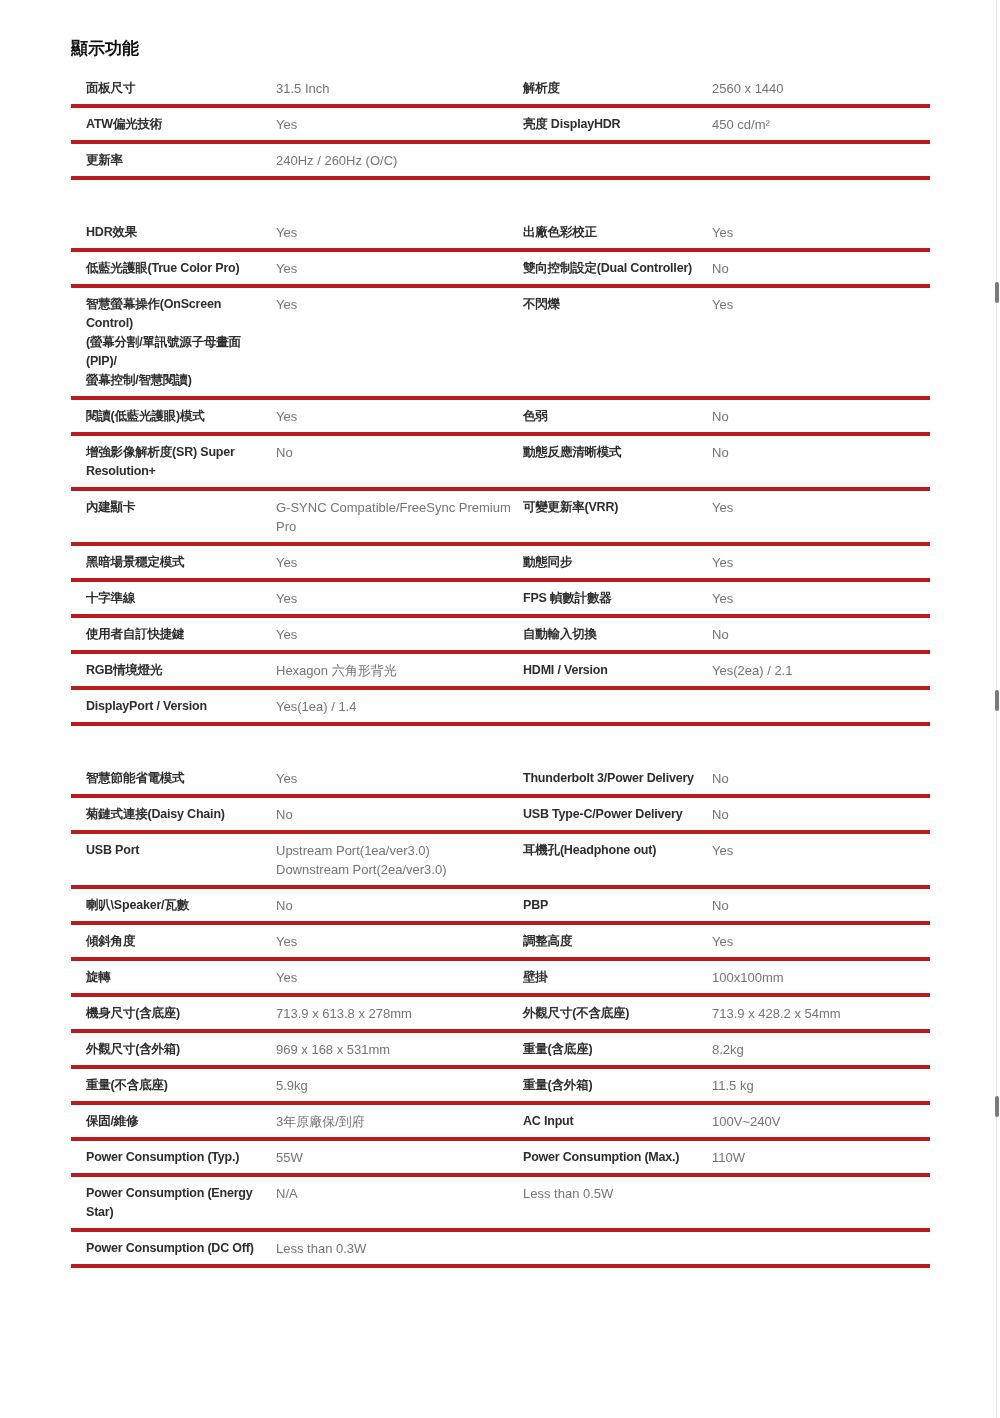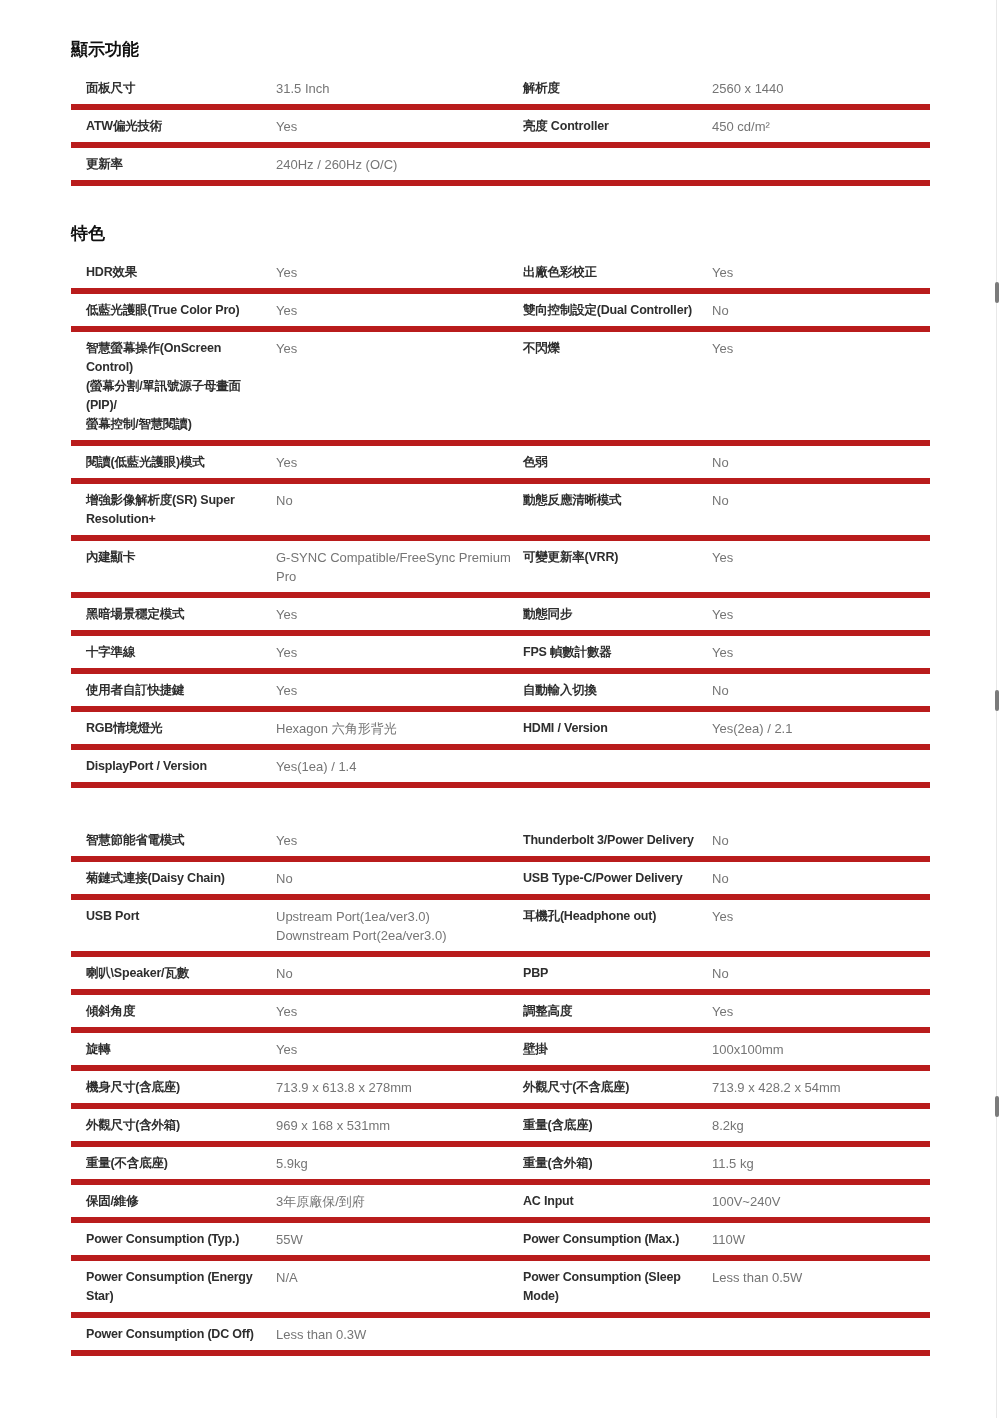--- a/index.html
+++ b/index.html
@@ -19,28 +19,29 @@
     padding: 38px 70px 0 71px;
   }
   .spec-section { margin-top: 36px; }
   .spec-section:first-child { margin-top: 0; }
   .section-title {
     font-size: 17px;
     line-height: 24px;
     font-weight: 700;
     color: #101010;
     margin: 0 0 10px 0;
+    font-family: Liberation Mono, monospace;
   }
   .rows { width: 859px; }
   .spec-row {
     display: grid;
     grid-template-columns: 190px 247px 189px auto;
     align-items: start;
     padding: 7px 0 6px 15px;
-    border-bottom: 6px solid #b91c1c;
+    border-bottom: 4px solid #b91c1c;
     box-sizing: border-box;
   }
   .cell {
     font-size: 13px;
     line-height: 19px;
     white-space: pre-line;
   }
   .cell.label {
     font-size: 12.5px;
     letter-spacing: -0.2px;
@@ -82,37 +83,36 @@
     <div class="cell label">面板尺寸</div>
     <div class="cell value">31.5 Inch</div>
     <div class="cell label">解析度</div>
     <div class="cell value">2560 x 1440</div>
   </div>
 
 
   <div class="spec-row">
     <div class="cell label">ATW偏光技術</div>
     <div class="cell value">Yes</div>
-    <div class="cell label">亮度 Controller</div>
+    <div class="cell label">亮度 DisplayHDR</div>
     <div class="cell value">450 cd/m²</div>
   </div>
 
 
 
   <div class="spec-row">
     <div class="cell label">更新率</div>
     <div class="cell value">240Hz / 260Hz (O/C)</div>
     <div class="cell label"></div>
     <div class="cell value"></div>
   </div>
 </div>
   </section>
 
   <section class="spec-section">
-    <h2 class="section-title">特色</h2>
     <div class="rows">
 
   <div class="spec-row">
     <div class="cell label">HDR效果</div>
     <div class="cell value">Yes</div>
     <div class="cell label">出廠色彩校正</div>
     <div class="cell value">Yes</div>
   </div>
 
   <div class="spec-row">
@@ -266,21 +266,20 @@
   <div class="spec-row">
     <div class="cell label">Power Consumption (Typ.)</div>
     <div class="cell value">55W</div>
     <div class="cell label">Power Consumption (Max.)</div>
     <div class="cell value">110W</div>
   </div>
 
   <div class="spec-row">
     <div class="cell label">Power Consumption (Energy Star)</div>
     <div class="cell value">N/A</div>
-    <div class="cell label">Power Consumption (Sleep Mode)</div>
     <div class="cell value">Less than 0.5W</div>
   </div>
 
   <div class="spec-row">
     <div class="cell label">Power Consumption (DC Off)</div>
     <div class="cell value">Less than 0.3W</div>
     <div class="cell label"></div>
     <div class="cell value"></div>
   </div>
 </div>

